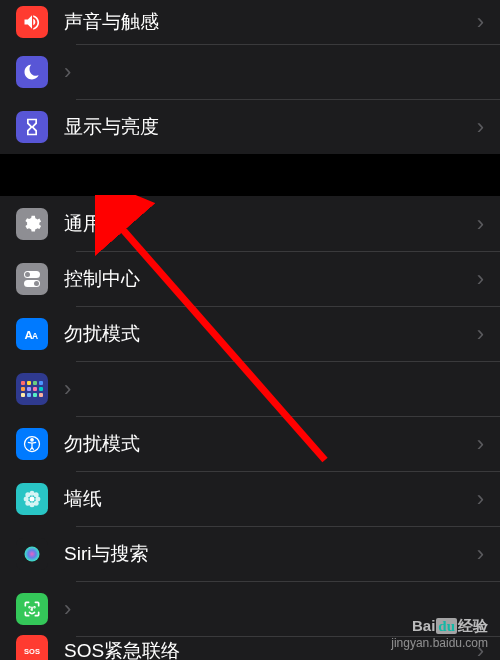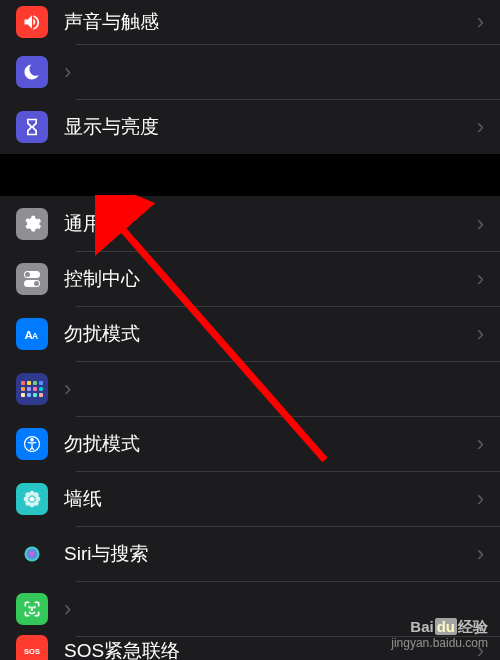--- a/index.html
+++ b/index.html
@@ -96,24 +96,25 @@
       line-height: 1.3;
       z-index: 50;
     }
     .watermark .brand {
       font-size: 15px;
       font-weight: 600;
       color: rgba(255,255,255,0.7);
     }
     .watermark .brand .du {
       background: rgba(255,255,255,0.6);
-      color: #fef9c3;
+      color: #14b8a6;
       padding: 0 2px;
       border-radius: 2px;
       margin: 0 1px;
+      font-family: Liberation Serif, serif;
     }
     .partial-top .settings-row:first-child {
       height: 44px;
     }
     .partial-bottom .settings-row:last-child {
       height: 30px;
     }
     
     .home-grid {
       display: grid;

